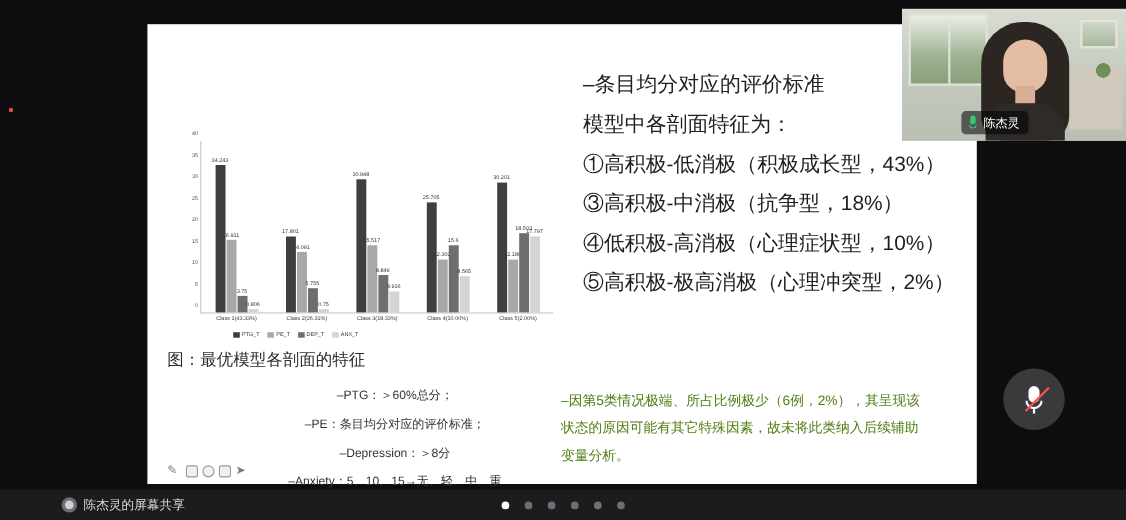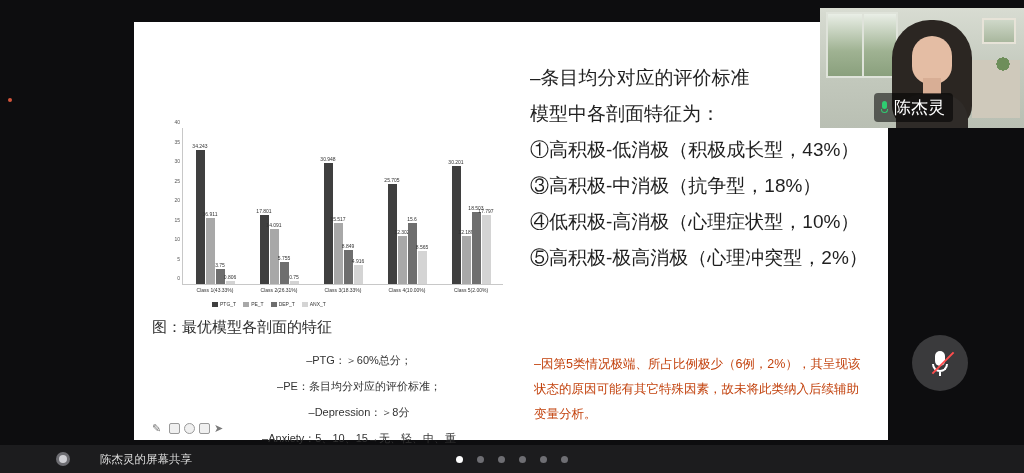--- a/index.html
+++ b/index.html
@@ -93,22 +93,22 @@
 
   
   #right-col {
     position: absolute; left: 396px; top: 46px; width: 344px;
   }
   .rline {
     font-size: 19px; color: #1f1f1f; line-height: 1.0;
     margin-bottom: 17px; white-space: nowrap;
   }
   #footnote {
-    position: absolute; left: 400px; top: 330px; width: 335px;
-    font-size: 12.5px; color: #c2410c; line-height: 25px;
+    position: absolute; left: 376px; top: 330px; width: 335px;
+    font-size: 12.5px; color: #4d7c0f; line-height: 25px;
   }
 
   
   #pip {
     position: absolute; right: 0; top: 8px; width: 204px; height: 120px;
     background: #c9cfc4; overflow: hidden;
   }
   #pip-bg { position: absolute; inset: 0; background: linear-gradient(180deg,#d8dcd2 0%,#c3c9bd 55%,#b9bfb3 100%); }
   #pip-window {
     position: absolute; left: 6px; top: 4px; width: 72px; height: 66px;
@@ -159,21 +159,21 @@
     width: 9px; height: 13px; position: relative;
   }
   #pip-name .mic .cap {
     position: absolute; left: 2px; top: 0; width: 5px; height: 8px;
     border-radius: 3px; background: #2ecc71;
   }
   #pip-name .mic .base {
     position: absolute; left: 1px; top: 8px; width: 7px; height: 4px;
     border: 1px solid #2ecc71; border-top: none; border-radius: 0 0 4px 4px;
   }
-  #pip-name span { color: #ffffff; font-size: 17px; }
+  #pip-name span { color: #ffffff; font-size: 11px; }
 
   
   #mute-btn {
     position: absolute; right: 56px; bottom: 54px; width: 56px; height: 56px;
     border-radius: 50%; background: #3a3a3c;
     display: flex; align-items: center; justify-content: center;
   }
   #mute-btn .mic2 { position: relative; width: 20px; height: 28px; }
   #mute-btn .mic2 .cap {
     position: absolute; left: 5px; top: 2px; width: 10px; height: 15px;
@@ -197,21 +197,21 @@
     background: #1c1c1e; display: flex; align-items: center;
   }
   #share-status { display: flex; align-items: center; gap: 6px; margin-left: 56px; }
   #share-status .avatar {
     width: 14px; height: 14px; border-radius: 50%; background: #6d6d72; position: relative;
   }
   #share-status .avatar:after {
     content:""; position:absolute; left:3px; top:3px; width:8px; height:8px;
     border-radius:50%; background:#cfcfd4;
   }
-  #share-status span { color: #dcdcdc; font-size: 11.5px; margin-left: 24px; }
+  #share-status span { color: #dcdcdc; font-size: 11.5px; }
   #dots {
     position: absolute; left: 50%; transform: translateX(-50%);
     display: flex; align-items: center; gap: 14px;
   }
   .dot { width: 7px; height: 7px; border-radius: 50%; background: #6e6e73; }
   .dot.active { background: #ffffff; }
 </style>
 </head>
 <body>
 

